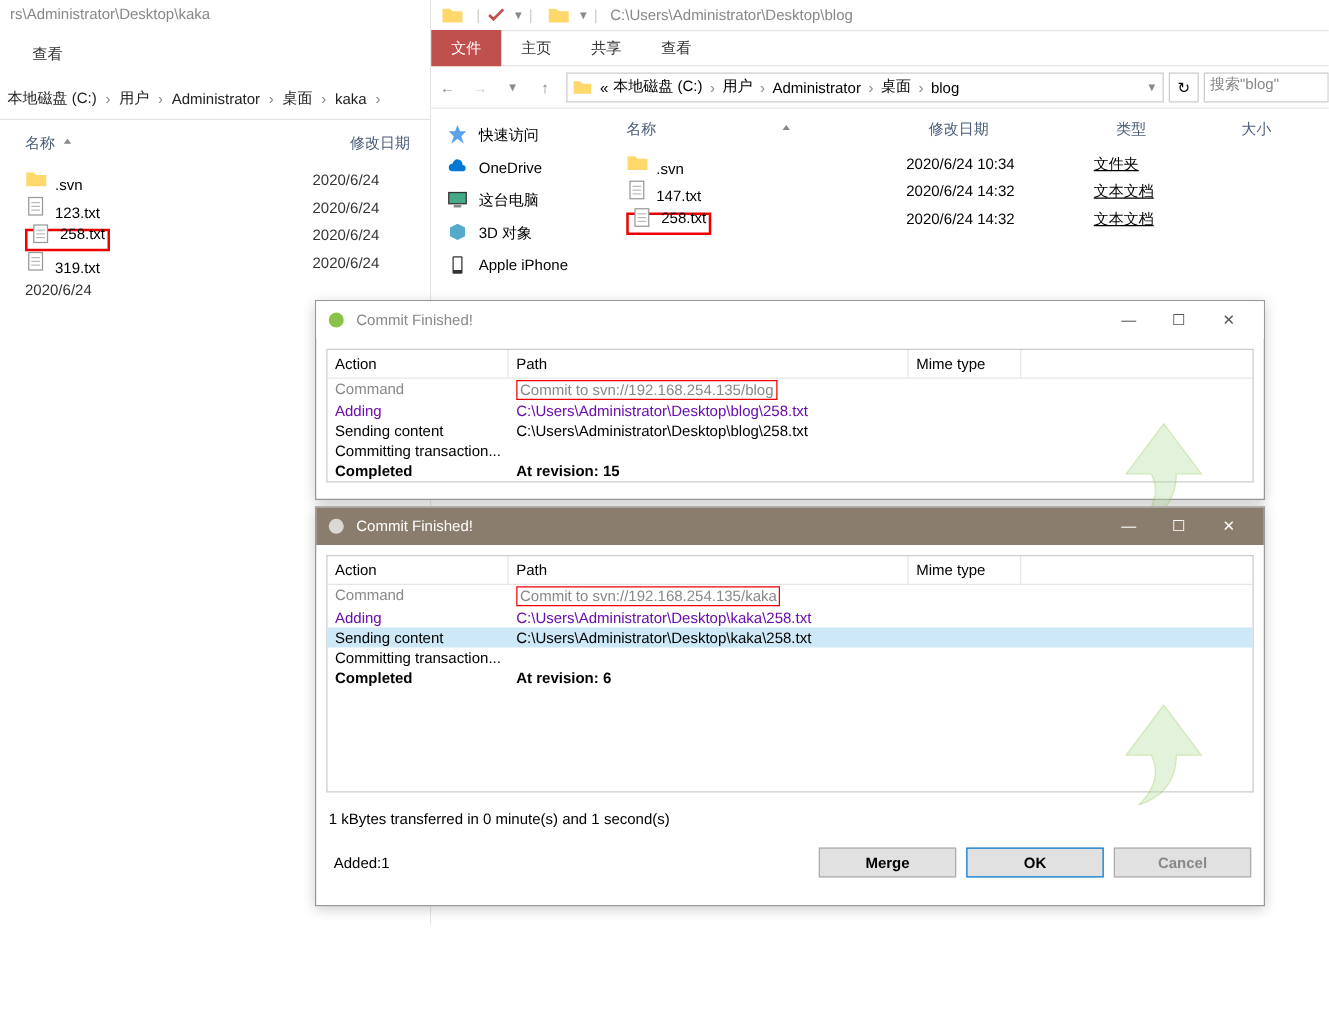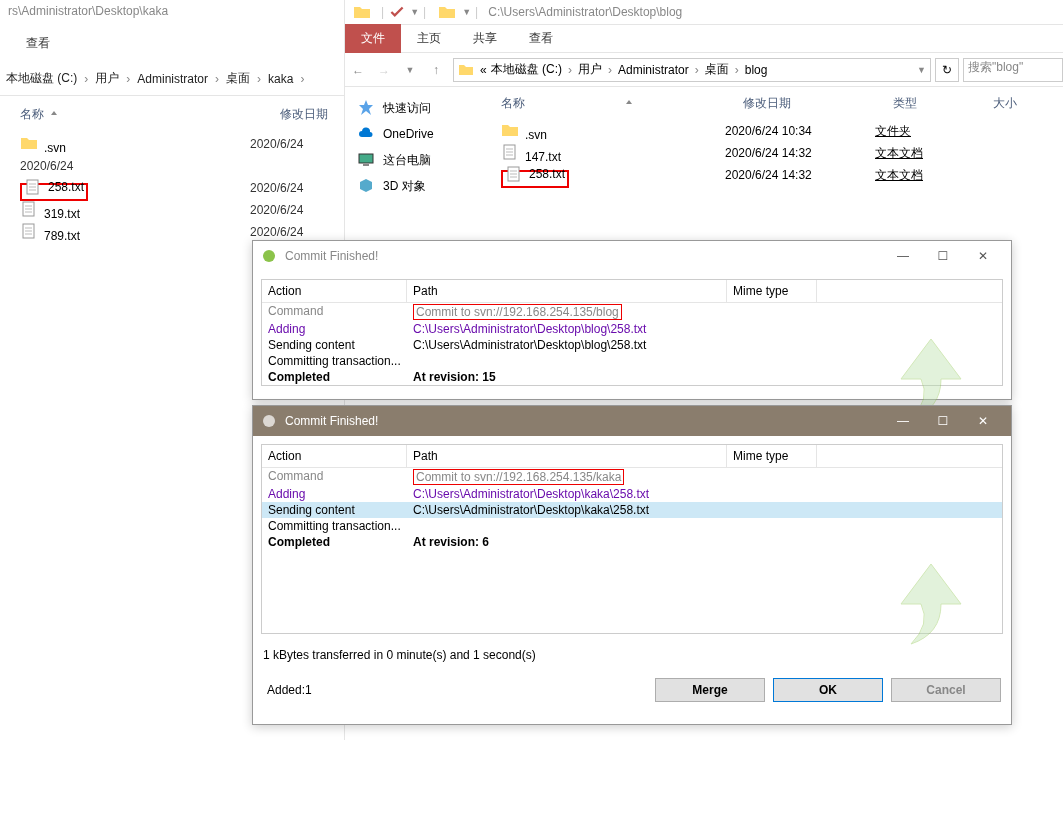--- a/index.html
+++ b/index.html
@@ -120,20 +120,26 @@
     <div>修改日期</div>
   </div>
   <div class="files-left" id="files-left">
       <div class="file-row">
         <div class="fname"><svg class="icon" viewBox="0 0 18 18">
             <path fill="#FFD86B" d="M1 4 h6 l2 2 h8 v9 h-16 z"></path>
           </svg><span>.svn</span></div>
         <div class="fdate">2020/6/24</div>
       </div>
       <div class="file-row">
+        <div class="fname"><svg class="icon" viewBox="0 0 18 18">
+            <rect x="3" y="2" width="11" height="14" fill="#fff" stroke="#999"></rect>
+            <line x1="5" y1="6" x2="12" y2="6" stroke="#bbb"></line>
+            <line x1="5" y1="9" x2="12" y2="9" stroke="#bbb"></line>
+            <line x1="5" y1="12" x2="12" y2="12" stroke="#bbb"></line>
+          </svg><span>123.txt</span></div>
         <div class="fdate">2020/6/24</div>
       </div>
       <div class="file-row">
         <div class="fname"><span class="highlight-red"><svg class="icon" viewBox="0 0 18 18">
               <rect x="3" y="2" width="11" height="14" fill="#fff" stroke="#999"></rect>
               <line x1="5" y1="6" x2="12" y2="6" stroke="#bbb"></line>
               <line x1="5" y1="9" x2="12" y2="9" stroke="#bbb"></line>
               <line x1="5" y1="12" x2="12" y2="12" stroke="#bbb"></line>
             </svg><span style="vertical-align:top;display:inline-block;padding-top:2px">258.txt</span></span></div>
         <div class="fdate">2020/6/24</div>
@@ -141,26 +147,20 @@
       <div class="file-row">
         <div class="fname"><svg class="icon" viewBox="0 0 18 18">
             <rect x="3" y="2" width="11" height="14" fill="#fff" stroke="#999"></rect>
             <line x1="5" y1="6" x2="12" y2="6" stroke="#bbb"></line>
             <line x1="5" y1="9" x2="12" y2="9" stroke="#bbb"></line>
             <line x1="5" y1="12" x2="12" y2="12" stroke="#bbb"></line>
           </svg><span>319.txt</span></div>
         <div class="fdate">2020/6/24</div>
       </div>
       <div class="file-row">
-        <div class="fname"><svg class="icon" viewBox="0 0 18 18">
-            <rect x="3" y="2" width="11" height="14" fill="#fff" stroke="#999"></rect>
-            <line x1="5" y1="6" x2="12" y2="6" stroke="#bbb"></line>
-            <line x1="5" y1="9" x2="12" y2="9" stroke="#bbb"></line>
-            <line x1="5" y1="12" x2="12" y2="12" stroke="#bbb"></line>
-          </svg><span>789.txt</span></div>
         <div class="fdate">2020/6/24</div>
       </div>
     </div>
 </div>
 
 <div class="explorer-right">
   <div class="er-title">
     <svg class="folder-ic" viewBox="0 0 18 18">
         <path class="folder-svg" d="M1 4 h6 l2 2 h8 v9 h-16 z"></path>
       </svg>
@@ -227,20 +227,27 @@
             <rect x="2" y="3" width="14" height="9" fill="#4a8" stroke="#333"></rect>
             <rect x="6" y="13" width="6" height="2" fill="#888"></rect>
           </svg>
           <span>这台电脑</span>
         </div>
         <div class="side-item">
           <svg class="sic" viewBox="0 0 18 18">
             <path fill="#5ac" d="M9 2 l6 3 v7 l-6 3 l-6-3 v-7 z"></path>
           </svg>
           <span>3D 对象</span>
+        </div>
+        <div class="side-item">
+          <svg class="sic" viewBox="0 0 18 18">
+            <rect x="5" y="2" width="8" height="14" rx="1" fill="#333"></rect>
+            <rect x="6" y="3" width="6" height="10" fill="#fff"></rect>
+          </svg>
+          <span>Apple iPhone</span>
         </div>
       </div>
     <div class="main-files">
       <div class="mf-headers">
         <div class="hname"><span>名称</span><svg class="sort-arrow" viewBox="0 0 8 8" style="margin-left:100px">
               <path d="M4 1 L7 5 L1 5 Z" fill="#888"></path>
             </svg></div>
         <div class="hdate">修改日期</div>
         <div class="htype">类型</div>
         <div class="hsize">大小</div>

